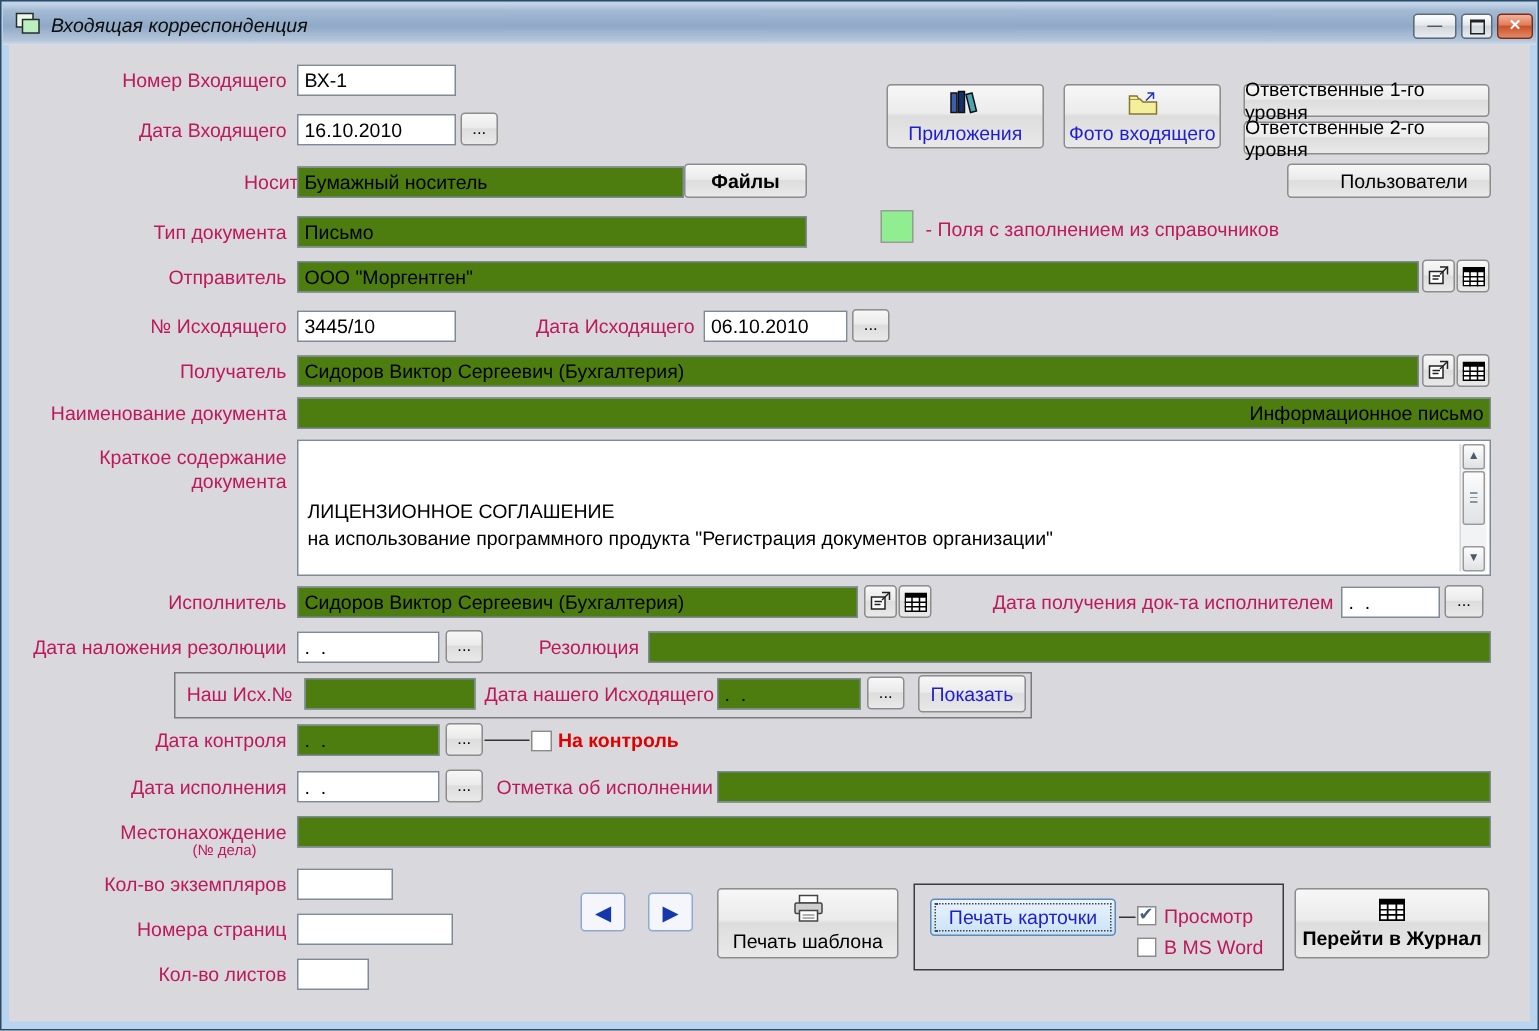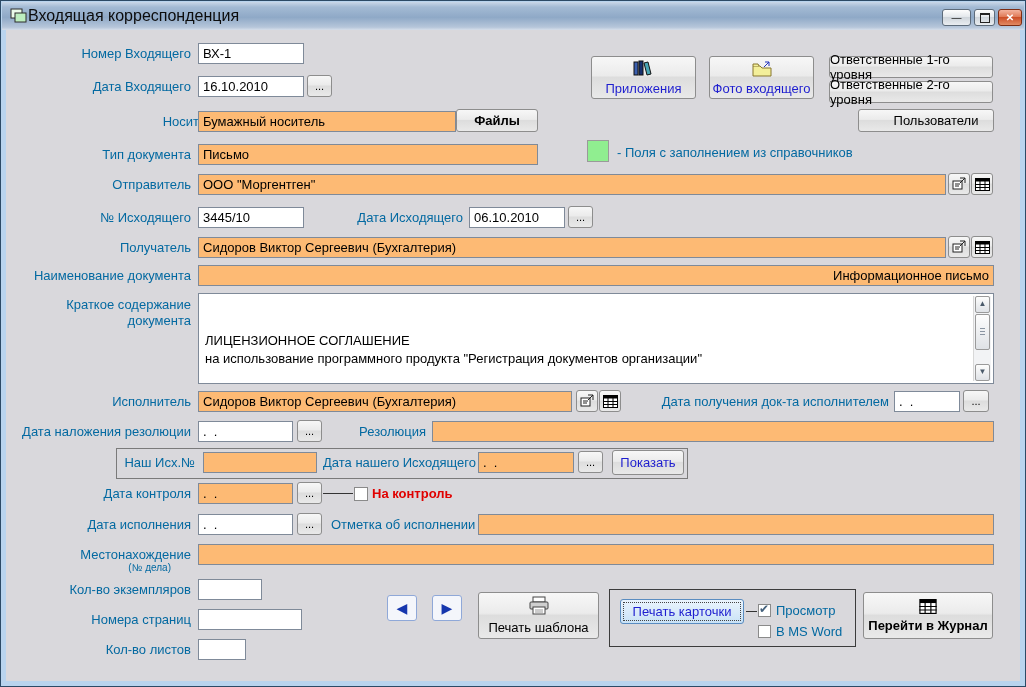--- a/index.html
+++ b/index.html
@@ -1,30 +1,30 @@
 <!DOCTYPE html>
 <html><head>
 <meta charset="utf-8">
 <style>
   html,body{margin:0;padding:0;background:#9aa7b5;font-family:"Liberation Sans",sans-serif;}
   .window{position:relative;width:1026px;height:687px;background:#b9d4ee;border:1px solid #2c4a66;box-sizing:border-box;overflow:hidden;}
   .titlebar{position:absolute;left:1px;top:1px;right:1px;height:28px;
     background:linear-gradient(180deg,#c9d7e8 0%,#a3bad4 18%,#8fa9c7 55%,#b6c6da 90%,#d6deea 100%);
     display:flex;align-items:center;}
   .title-icon{margin-left:8px;width:18px;height:16px;}
-  .title-text{margin-left:0;font-size:16px;color:#0c0c0c;}
+  .title-text{margin-left:6px;font-size:13px;color:#0c0c0c;font-style:italic;}
   .winbtn{position:absolute;top:8px;height:17px;border:1px solid #5d6b7a;border-radius:3px;
     background:linear-gradient(180deg,#fdfdfd,#e4e8ec 45%,#cfd5db 50%,#e9edf1);
     font-size:10px;line-height:15px;text-align:center;color:#222;box-sizing:border-box;cursor:pointer;}
   .winbtn.close{background:linear-gradient(180deg,#f3b39e,#e07b58 45%,#cc4f28 50%,#e28a63);color:#fff;font-weight:bold;border-color:#7c2d14;}
   .client{position:absolute;left:5px;top:29px;right:5px;bottom:5px;background:#d9d8dc;}
-  .lbl{position:absolute;font-size:13px;color:#0369a1;text-align:right;white-space:nowrap;}
+  .lbl{position:absolute;font-size:13px;color:#be185d;text-align:right;white-space:nowrap;}
   .lbl.small{font-size:10px;}
   .inp{position:absolute;background:#fff;border:1px solid #7f8a99;box-sizing:border-box;font-family:"Liberation Sans",sans-serif;font-size:13px;padding:0 4px;color:#000;}
-  .inp.green{background:#fdba74;}
+  .inp.green{background:#4d7c0f;}
   .btn{position:absolute;box-sizing:border-box;border:1px solid #8d8d8d;border-radius:3px;
     background:linear-gradient(180deg,#f7f7f7,#ebebeb 45%,#dddddd 50%,#e9e9e9);
     font-size:13px;color:#000;display:flex;align-items:center;justify-content:center;cursor:pointer;font-family:"Liberation Sans",sans-serif;}
   .btn.bold{font-weight:bold;}
   .btn.blue{color:#1e1ecf;}
   .btn.col{flex-direction:column;gap:4px;}
   .dots{font-size:11px;line-height:10px;}
   .iconbtn{padding:0;}
   .memo{position:absolute;background:#fff;border:1px solid #7f8a99;box-sizing:border-box;font-size:13px;line-height:17.5px;padding:3px 22px 3px 6px;white-space:pre-wrap;overflow:hidden;}
   .sb{position:absolute;top:2px;bottom:2px;width:17px;background:#f2f3f5;border-left:1px solid #d8d8d8;}

